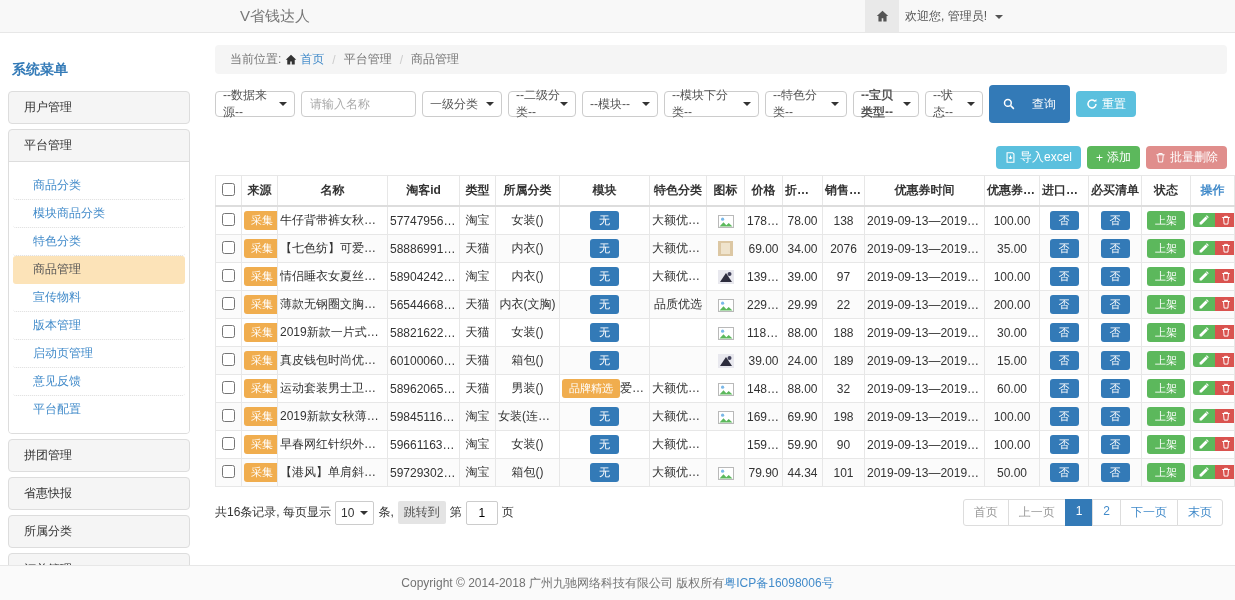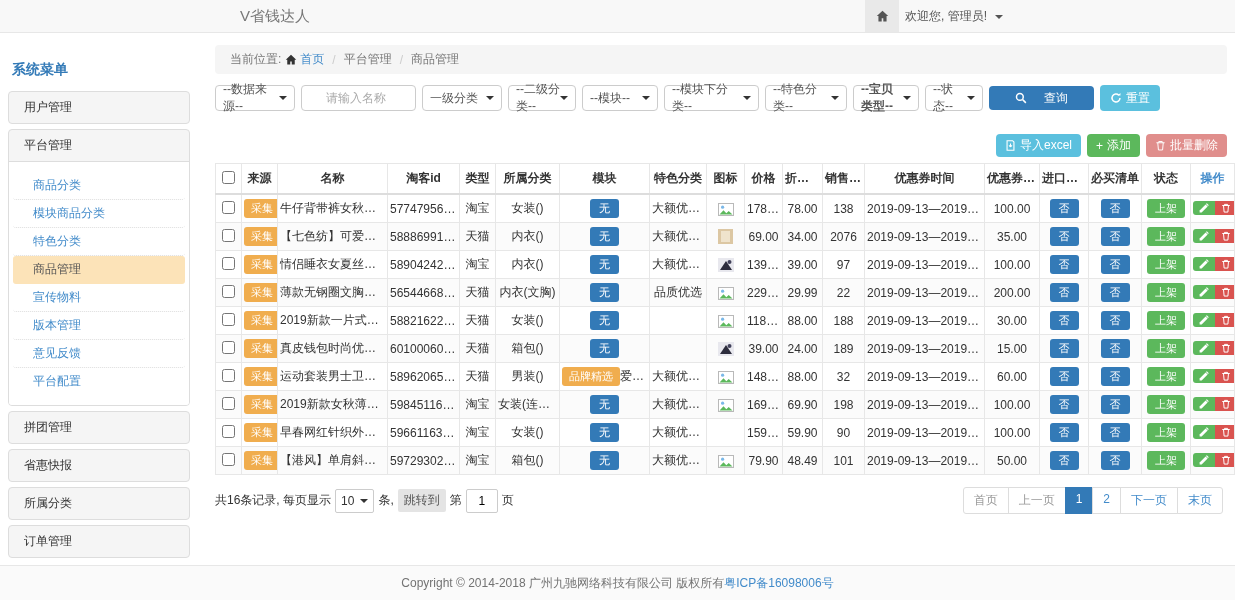--- a/index.html
+++ b/index.html
@@ -32,25 +32,25 @@
   .breadcrumb { background:#f5f5f5; border-radius:4px; padding:6px 15px; color:#777; display:flex; align-items:center; gap:4px;}
   .breadcrumb .home-link { color:#333; display:flex; align-items:center; gap:3px; }
   .breadcrumb a { color:#428bca; text-decoration:none; cursor:pointer;}
   .breadcrumb .sep { color:#ccc; padding:0 4px; }
   
   .filters { display:flex; gap:6px; margin-top:11px; align-items:center; }
   .select-box { height:26px; border:1px solid #ccc; border-radius:4px; background:#fff;
                 display:flex; align-items:center; padding:0 7px; color:#555; cursor:pointer; }
   .select-box .caret { margin-left:auto; width:0; height:0; border-left:4px solid transparent;
                        border-right:4px solid transparent; border-top:4px solid #333; }
-  .text-input { height:26px; border:1px solid #ccc; border-radius:4px; padding:0 24px; color:#a16207; font-size:12px; font-family:inherit;}
+  .text-input { height:26px; border:1px solid #ccc; border-radius:4px; padding:0 8px; color:#a16207; font-size:12px; font-family:inherit;}
   .text-input::placeholder { color:#aaa; }
   .btn { border:none; border-radius:4px; color:#fff; font-size:12px; font-family:inherit;
          display:inline-flex; align-items:center; gap:4px; cursor:pointer; }
-  .btn-primary { background:#337ab7; height:24px; padding:0 26px;gap:17px; }
+  .btn-primary { background:#337ab7; height:38px; padding:0 14px;gap:17px; }
   .btn-info    { background:#5bc0de; height:26px; padding:0 10px; }
   
   .toolbar { display:flex; justify-content:flex-end; gap:6px; margin-top:23px; }
   .toolbar .btn { height:23px; padding:0 9px; font-size:12px; }
   .btn-excel { background:#5bc0de; }
   .btn-add { background:#5cb85c; }
   .btn-batch-del { background:#e08e8c; }
   
   table { width:100%; border-collapse:collapse; table-layout:fixed; margin-top:6px; }
   th, td { border:1px solid #e7e7e7; text-align:center; padding:4px 2px; overflow:hidden;
@@ -113,20 +113,21 @@
       </div>
       <div class="panel">
         <div class="panel-heading">平台管理</div>
         <div class="panel-body">
           <div class="sub-item">商品分类</div>
           <div class="sub-item">模块商品分类</div>
           <div class="sub-item">特色分类</div>
           <div class="sub-item active">商品管理</div>
           <div class="sub-item">宣传物料</div>
           <div class="sub-item">版本管理</div>
+          <div class="sub-item">启动页管理</div>
           <div class="sub-item">意见反馈</div>
           <div class="sub-item">平台配置</div>
         </div>
       </div>
       <div class="panel">
         <div class="panel-heading">拼团管理</div>
       </div>
       <div class="panel">
         <div class="panel-heading">省惠快报</div>
       </div>
@@ -627,21 +628,21 @@
           <td><span class="badge-blue">无</span></td>
           <td>大额优惠券</td>
           <td><span class="thumb inline-svg">
               <svg width="16" height="13" viewBox="0 0 16 13">
                 <rect x="0.5" y="0.5" width="15" height="12" fill="#fff" stroke="#b9b9b9"></rect>
                 <circle cx="4.6" cy="4.2" r="1.6" fill="#7ab8e8"></circle>
                 <path d="M1.5 11.5l4-4.2 2.8 3 2.4-2.4 3.8 3.6z" fill="#5cb85c"></path>
               </svg>
             </span></td>
           <td>79.90</td>
-          <td>48.49</td>
+          <td>44.34</td>
           <td>101</td>
           <td>2019-09-13—2019-09-18</td>
           <td>50.00</td>
           <td><span class="btn-flag">否</span></td>
           <td><span class="btn-flag">否</span></td>
           <td><span class="btn-status">上架</span></td>
           <td><span class="ops">
               <span class="op-edit">
                 <svg viewBox="0 0 16 16" width="10" height="10">
                   <path d="M1 15v-3.2L10.6 2.2l3.2 3.2L4.2 15z" fill="#fff"></path>

